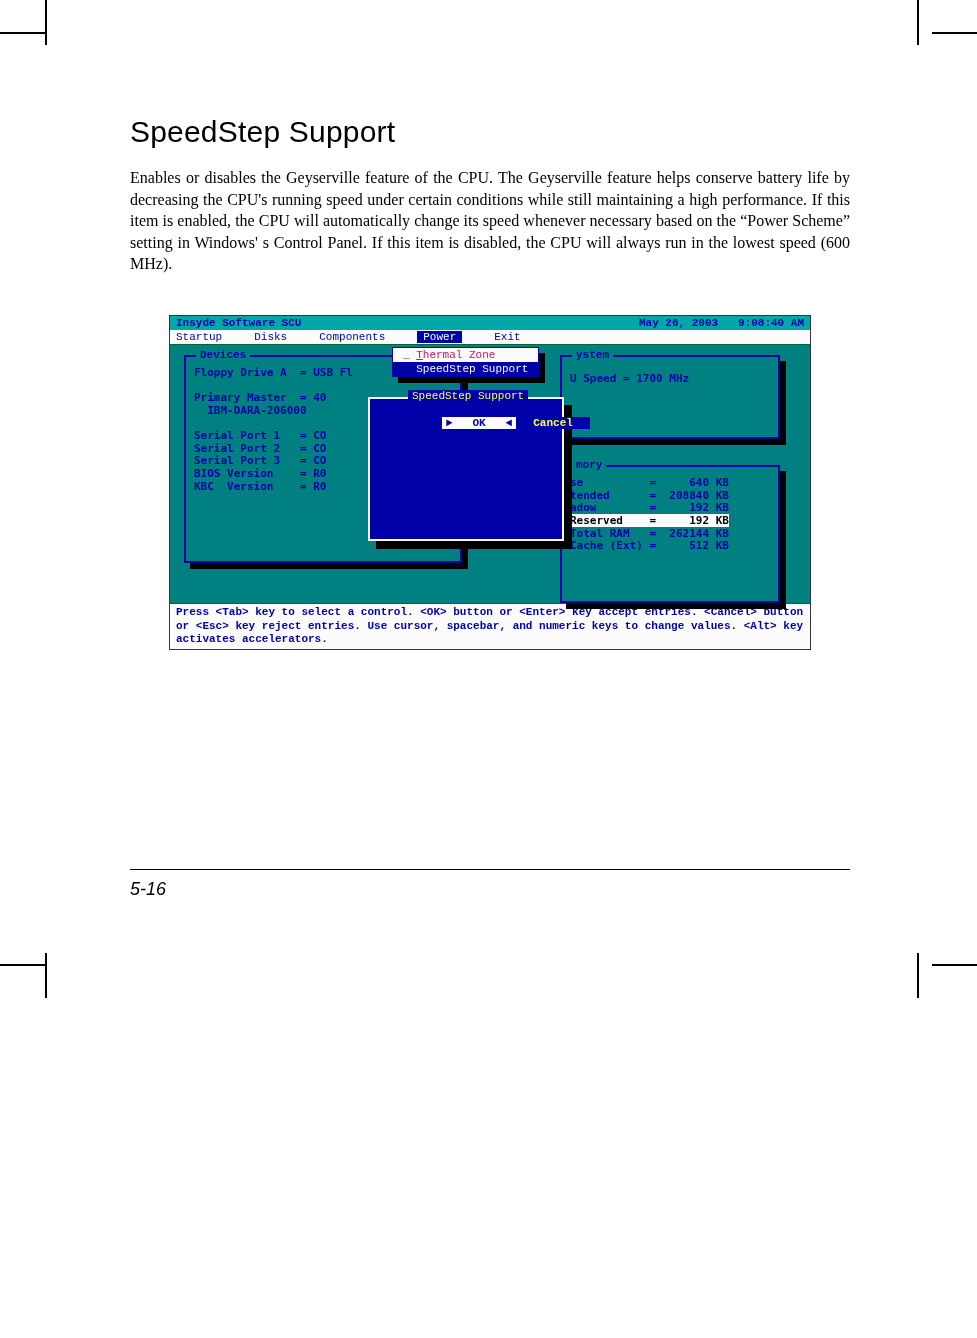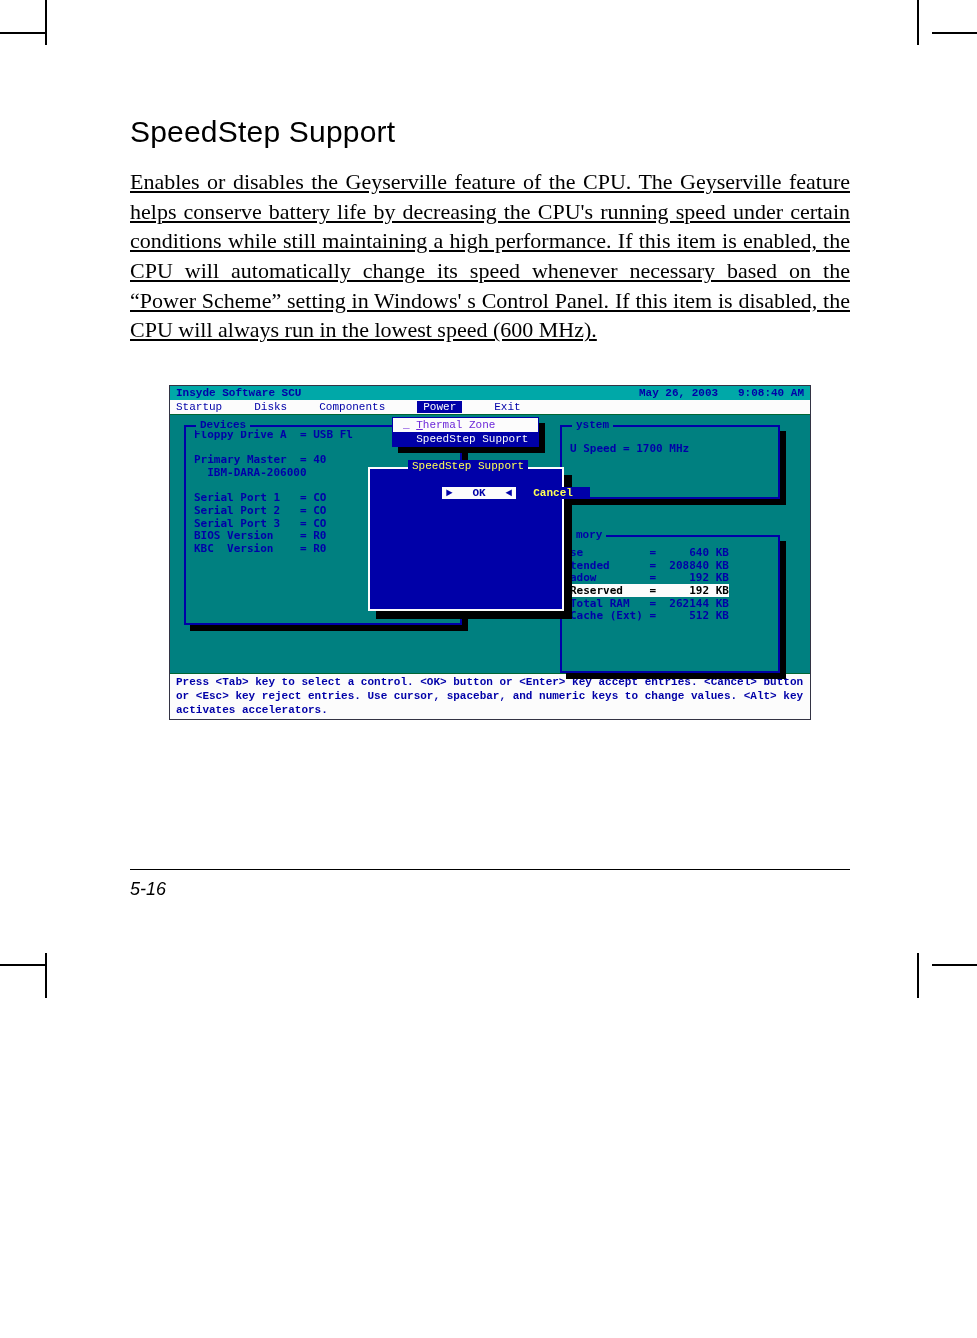--- a/index.html
+++ b/index.html
@@ -28,21 +28,21 @@
   .br-h{bottom:32px;right:0;width:60px;} .br-v{bottom:0;right:58px;}
 
   .content{
     position:absolute;top:115px;left:130px;width:720px;
   }
   h2.section{
     font-family:Arial,Helvetica,sans-serif;
     font-weight:400;font-size:30px;margin:0 0 18px;letter-spacing:0.2px;
   }
   p.body{
-    font-size:22px;line-height:1.35;margin:0 0 40px;text-align:justify;text-decoration:underline;
+    font-size:16px;line-height:1.35;margin:0 0 40px;text-align:justify;
   }
 
   
   .bios-wrap{margin-top:32px;}
   .bios{
     width:640px;margin:0 auto;position:relative;
     font-family:"Lucida Console","Courier New",monospace;font-size:11px;
     border:1px solid #334;
   }
   .bios .titlebar{
@@ -61,34 +61,34 @@
   }
   .panel{
     position:absolute;background:var(--bios-teal);
     border:2px solid var(--bios-blue);box-shadow:6px 6px 0 var(--bios-black);
     color:var(--bios-blue);
   }
   .panel .ptitle{
     position:absolute;top:-8px;left:10px;background:var(--bios-teal);
     padding:0 4px;font-weight:bold;
   }
-  .p-devices{left:14px;top:10px;width:258px;height:188px;padding:2px 8px 6px;}
+  .p-devices{left:14px;top:10px;width:258px;height:188px;padding:10px 8px 6px;}
   .p-devices pre{margin:0;line-height:1.15;color:var(--bios-blue);font-weight:bold;}
-  .p-system{right:30px;top:10px;width:200px;height:48px;padding:16px 8px 6px;}
+  .p-system{right:30px;top:10px;width:200px;height:48px;padding:16px 8px 16px;}
   .p-memory{right:30px;top:120px;width:200px;height:118px;padding:10px 8px 6px;}
   .p-memory pre,.p-system pre{margin:0;line-height:1.15;font-weight:bold;}
   .p-memory .reserved{background:var(--bios-white);color:var(--bios-black);}
   
   .dropdown{
     position:absolute;left:222px;top:2px;background:var(--bios-white);
     color:var(--bios-blue);border:1px solid var(--bios-blue);
     box-shadow:6px 6px 0 var(--bios-black);
   }
   .dropdown .row{padding:1px 10px;white-space:pre;}
-  .dropdown .row.first{color:#6d28d9;}
+  .dropdown .row.first{color:#be185d;}
   .dropdown .row.first .u{text-decoration:underline;}
   .dropdown .row.sel{background:var(--bios-blue);color:var(--bios-white);}
   
   .dialog{
     position:absolute;left:198px;top:52px;width:192px;height:140px;
     background:var(--bios-blue);color:var(--bios-white);
     border:2px solid var(--bios-white);
     box-shadow:8px 8px 0 var(--bios-black);
   }
   .dialog .dtitle{

